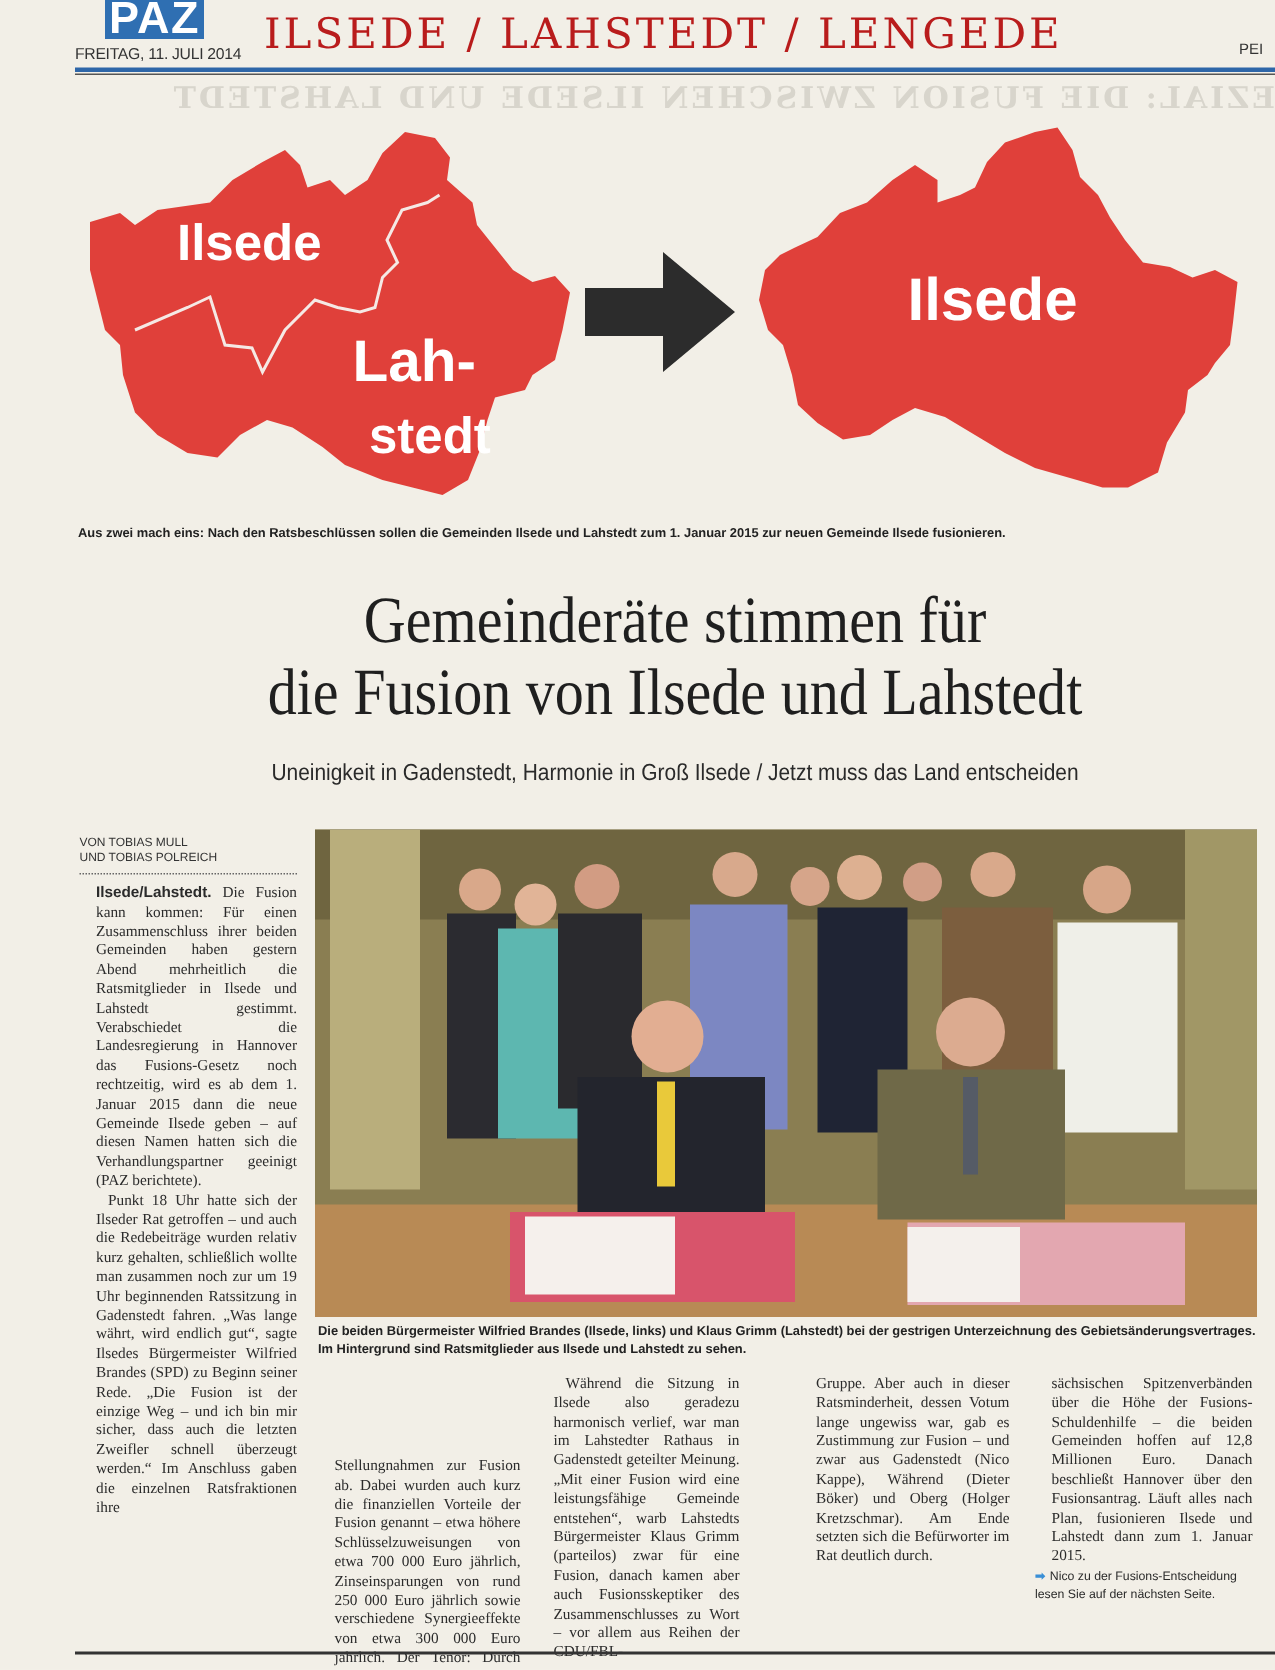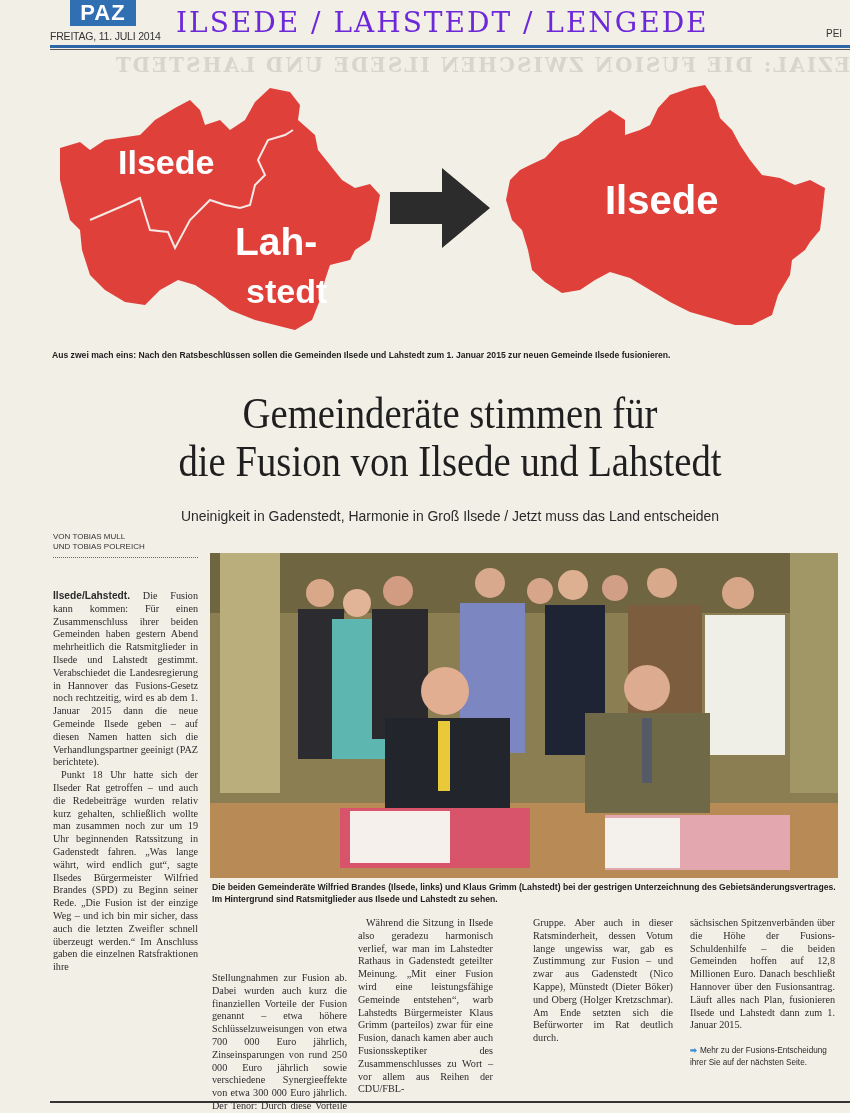--- a/index.html
+++ b/index.html
@@ -9,32 +9,32 @@
     font-family: "DejaVu Serif", serif;
     color: #2a2a2a;
     position: relative;
   }
   .page { position: absolute; inset: 0; background: #f2efe7; }
 
   
   .logo {
     position: absolute; left: 70px; top: 0; width: 66px; height: 26px;
     background: #2f6fb2; color: #fff; font-family: "Liberation Sans", sans-serif;
-    font-weight: bold; font-size: 22px; letter-spacing: 1px;
+    font-weight: bold; font-size: 30px; letter-spacing: 1px;
     display: flex; align-items: center; justify-content: center;
     line-height: 1;
   }
   .date {
     position: absolute; left: 50px; top: 30px;
     font-family: "Liberation Sans", sans-serif; font-size: 10.5px; color: #333;
     letter-spacing: -0.2px;
   }
   .section-title {
     position: absolute; left: 176px; top: 6px;
-    font-family: "DejaVu Serif", serif; font-size: 28px; color: #6d28d9;
+    font-family: "DejaVu Serif", serif; font-size: 28px; color: #b91c1c;
     letter-spacing: 2px; white-space: nowrap;
   }
   .page-corner {
     position: absolute; left: 826px; top: 28px;
     font-family: "Liberation Sans", sans-serif; font-size: 10px; color: #333;
   }
   .header-rule {
     position: absolute; left: 50px; top: 45px; width: 800px; height: 3px; background: #2e66a8;
   }
   .header-rule2 {
@@ -66,30 +66,30 @@
     transform: scaleX(0.88); transform-origin: center top;
   }
   .subheadline {
     position: absolute; left: 50px; top: 507px; width: 800px; text-align: center;
     font-family: "Liberation Sans", sans-serif; font-size: 15.5px; color: #2a2a2a;
     transform: scaleX(0.9); transform-origin: center top;
   }
 
   
   .byline {
-    position: absolute; left: 53px; top: 532px; width: 145px;
+    position: absolute; left: 53px; top: 557px; width: 145px;
     font-family: "Liberation Sans", sans-serif; font-size: 8px; line-height: 10px; color: #333;
     padding-bottom: 5px; border-bottom: 1px dotted #666;
   }
 
   .col {
     position: absolute; font-family: "Liberation Serif", serif; font-size: 10.2px;
     line-height: 12.8px; color: #2b2b2b; text-align: justify; hyphens: manual;
   }
-  .col p { text-indent: 8px; }
+  .col p { text-indent: 8px; margin-left: 11px; }
   .col p.first { text-indent: 0; }
   .lead { font-family: "Liberation Sans", sans-serif; font-weight: bold; }
 
   
   .photo {
     position: absolute; left: 210px; top: 553px; width: 628px; height: 325px;
     overflow: hidden; background: #7a6f45;
   }
   .photo-caption {
     position: absolute; left: 212px; top: 881px; width: 628px;
@@ -198,33 +198,33 @@
       <circle cx="437" cy="135" r="23" fill="#dcab90"></circle>
       <rect x="375" y="160" width="125" height="100" fill="#6f6948"></rect>
       <rect x="432" y="165" width="10" height="65" fill="#555b66"></rect>
 
       <rect x="130" y="255" width="190" height="60" fill="#d8546b"></rect>
       <rect x="140" y="258" width="100" height="52" fill="#f5f0ec"></rect>
       <rect x="395" y="262" width="185" height="55" fill="#e3a7b0"></rect>
       <rect x="395" y="265" width="75" height="50" fill="#f4f0ec"></rect>
     </svg>
   </div>
-  <div class="photo-caption">Die beiden Gemeinderäte Wilfried Brandes (Ilsede, links) und Klaus Grimm (Lahstedt) bei der gestrigen Unterzeichnung des Gebietsänderungsvertrages. Im Hintergrund sind Ratsmitglieder aus Ilsede und Lahstedt zu sehen.</div>
+  <div class="photo-caption">Die beiden Bürgermeister Wilfried Brandes (Ilsede, links) und Klaus Grimm (Lahstedt) bei der gestrigen Unterzeichnung des Gebietsänderungsvertrages. Im Hintergrund sind Ratsmitglieder aus Ilsede und Lahstedt zu sehen.</div>
   <div class="credit">sip</div>
 
   <div class="col" style="left:212px; top:972px; width:135px;">
     <p class="first">Stellungnahmen zur Fusion ab. Dabei wurden auch kurz die finanziellen Vorteile der Fusion genannt – etwa höhere Schlüsselzuweisungen von etwa 700 000 Euro jährlich, Zinseinsparungen von rund 250 000 Euro jährlich sowie verschiedene Synergieeffekte von etwa 300 000 Euro jährlich. Der Tenor: Durch diese Vorteile werde man endlich wieder handlungsfähig.</p>
   </div>
   <div class="col" style="left:358px; top:917px; width:135px;">
     <p>Während die Sitzung in Ilsede also geradezu harmonisch verlief, war man im Lahstedter Rathaus in Gadenstedt geteilter Meinung. „Mit einer Fusion wird eine leistungsfähige Gemeinde entstehen“, warb Lahstedts Bürgermeister Klaus Grimm (parteilos) zwar für eine Fusion, danach kamen aber auch Fusionsskeptiker des Zusammenschlusses zu Wort – vor allem aus Reihen der CDU/FBL-</p>
   </div>
   <div class="col" style="left:533px; top:917px; width:140px;">
-    <p class="first">Gruppe. Aber auch in dieser Ratsminderheit, dessen Votum lange ungewiss war, gab es Zustimmung zur Fusion – und zwar aus Gadenstedt (Nico Kappe), Münstedt (Dieter Böker) und Oberg (Holger Kretzschmar). Am Ende setzten sich die Befürworter im Rat deutlich durch.</p>
+    <p class="first">Gruppe. Aber auch in dieser Ratsminderheit, dessen Votum lange ungewiss war, gab es Zustimmung zur Fusion – und zwar aus Gadenstedt (Nico Kappe), Während (Dieter Böker) und Oberg (Holger Kretzschmar). Am Ende setzten sich die Befürworter im Rat deutlich durch.</p>
   </div>
   <div class="col" style="left:690px; top:917px; width:145px;">
     <p class="first">sächsischen Spitzenverbänden über die Höhe der Fusions-Schuldenhilfe – die beiden Gemeinden hoffen auf 12,8 Millionen Euro. Danach beschließt Hannover über den Fusionsantrag. Läuft alles nach Plan, fusionieren Ilsede und Lahstedt dann zum 1. Januar 2015.</p>
   </div>
   <div class="more-link">
-    <span class="arrow-icon">➡</span><span>Mehr zu der Fusions-Entscheidung ihrer Sie auf der nächsten Seite.</span>
+    <span class="arrow-icon">➡</span><span>Nico zu der Fusions-Entscheidung lesen Sie auf der nächsten Seite.</span>
   </div>
 
   <div class="bottom-rule"></div>
 </div>
 
 </body></html>

